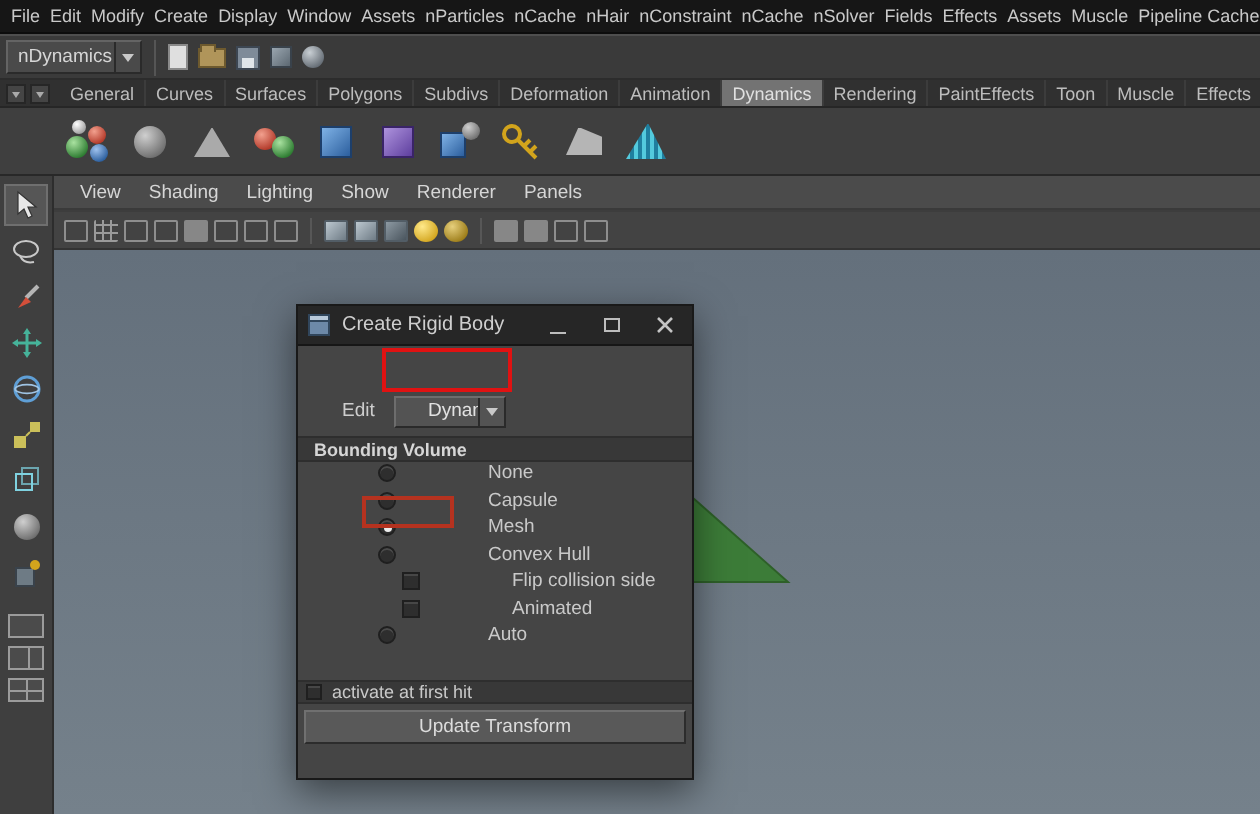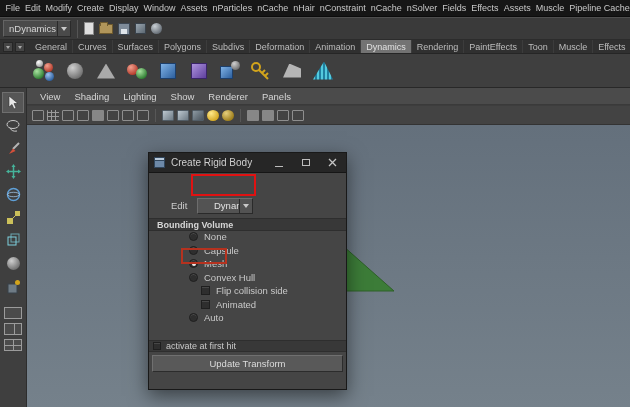--- a/index.html
+++ b/index.html
@@ -134,21 +134,21 @@
   }
   .dd-text { flex:1; font-size:9.5px; color:#e2e2e2; line-height:14px; padding-left:16px; overflow:hidden; }
   .dd-arrow { width:13px; border-left:1px solid #2a2a2a; display:flex; align-items:center; justify-content:center; }
   .dd-arrow::after { content:""; border-left:3px solid transparent; border-right:3px solid transparent; border-top:4px solid #c9c9c9; }
   .section-header {
     position:absolute; top:45px; left:0; right:0; height:13px; background:#383838;
     border-top:1px solid #2e2e2e; border-bottom:1px solid #2e2e2e;
     font-size:9px; font-weight:bold; color:#d6d6d6; line-height:12px; padding-left:8px;
   }
   .options { position:absolute; top:57px; left:0; right:0; }
-  .opt-row { height:13.5px; display:flex; align-items:center; padding-left:40px; }
+  .opt-row { height:13.5px; display:flex; align-items:center; padding-left:40px;gap:40px; }
   .opt-row.indent { padding-left:52px; }
   .radio {
     width:9px; height:9px; border-radius:50%; background:#2e2e2e; border:1px solid #1f1f1f;
     box-shadow:inset 0 1px 0 rgba(255,255,255,.14); flex:0 0 auto;
   }
   .radio.selected::after { content:""; display:block; width:4px; height:4px; border-radius:50%; background:#ededed; margin:1.5px auto 0; }
   .checkbox {
     width:9px; height:9px; background:#2e2e2e; border:1px solid #1f1f1f;
     box-shadow:inset 0 1px 0 rgba(255,255,255,.12); flex:0 0 auto;
   }

